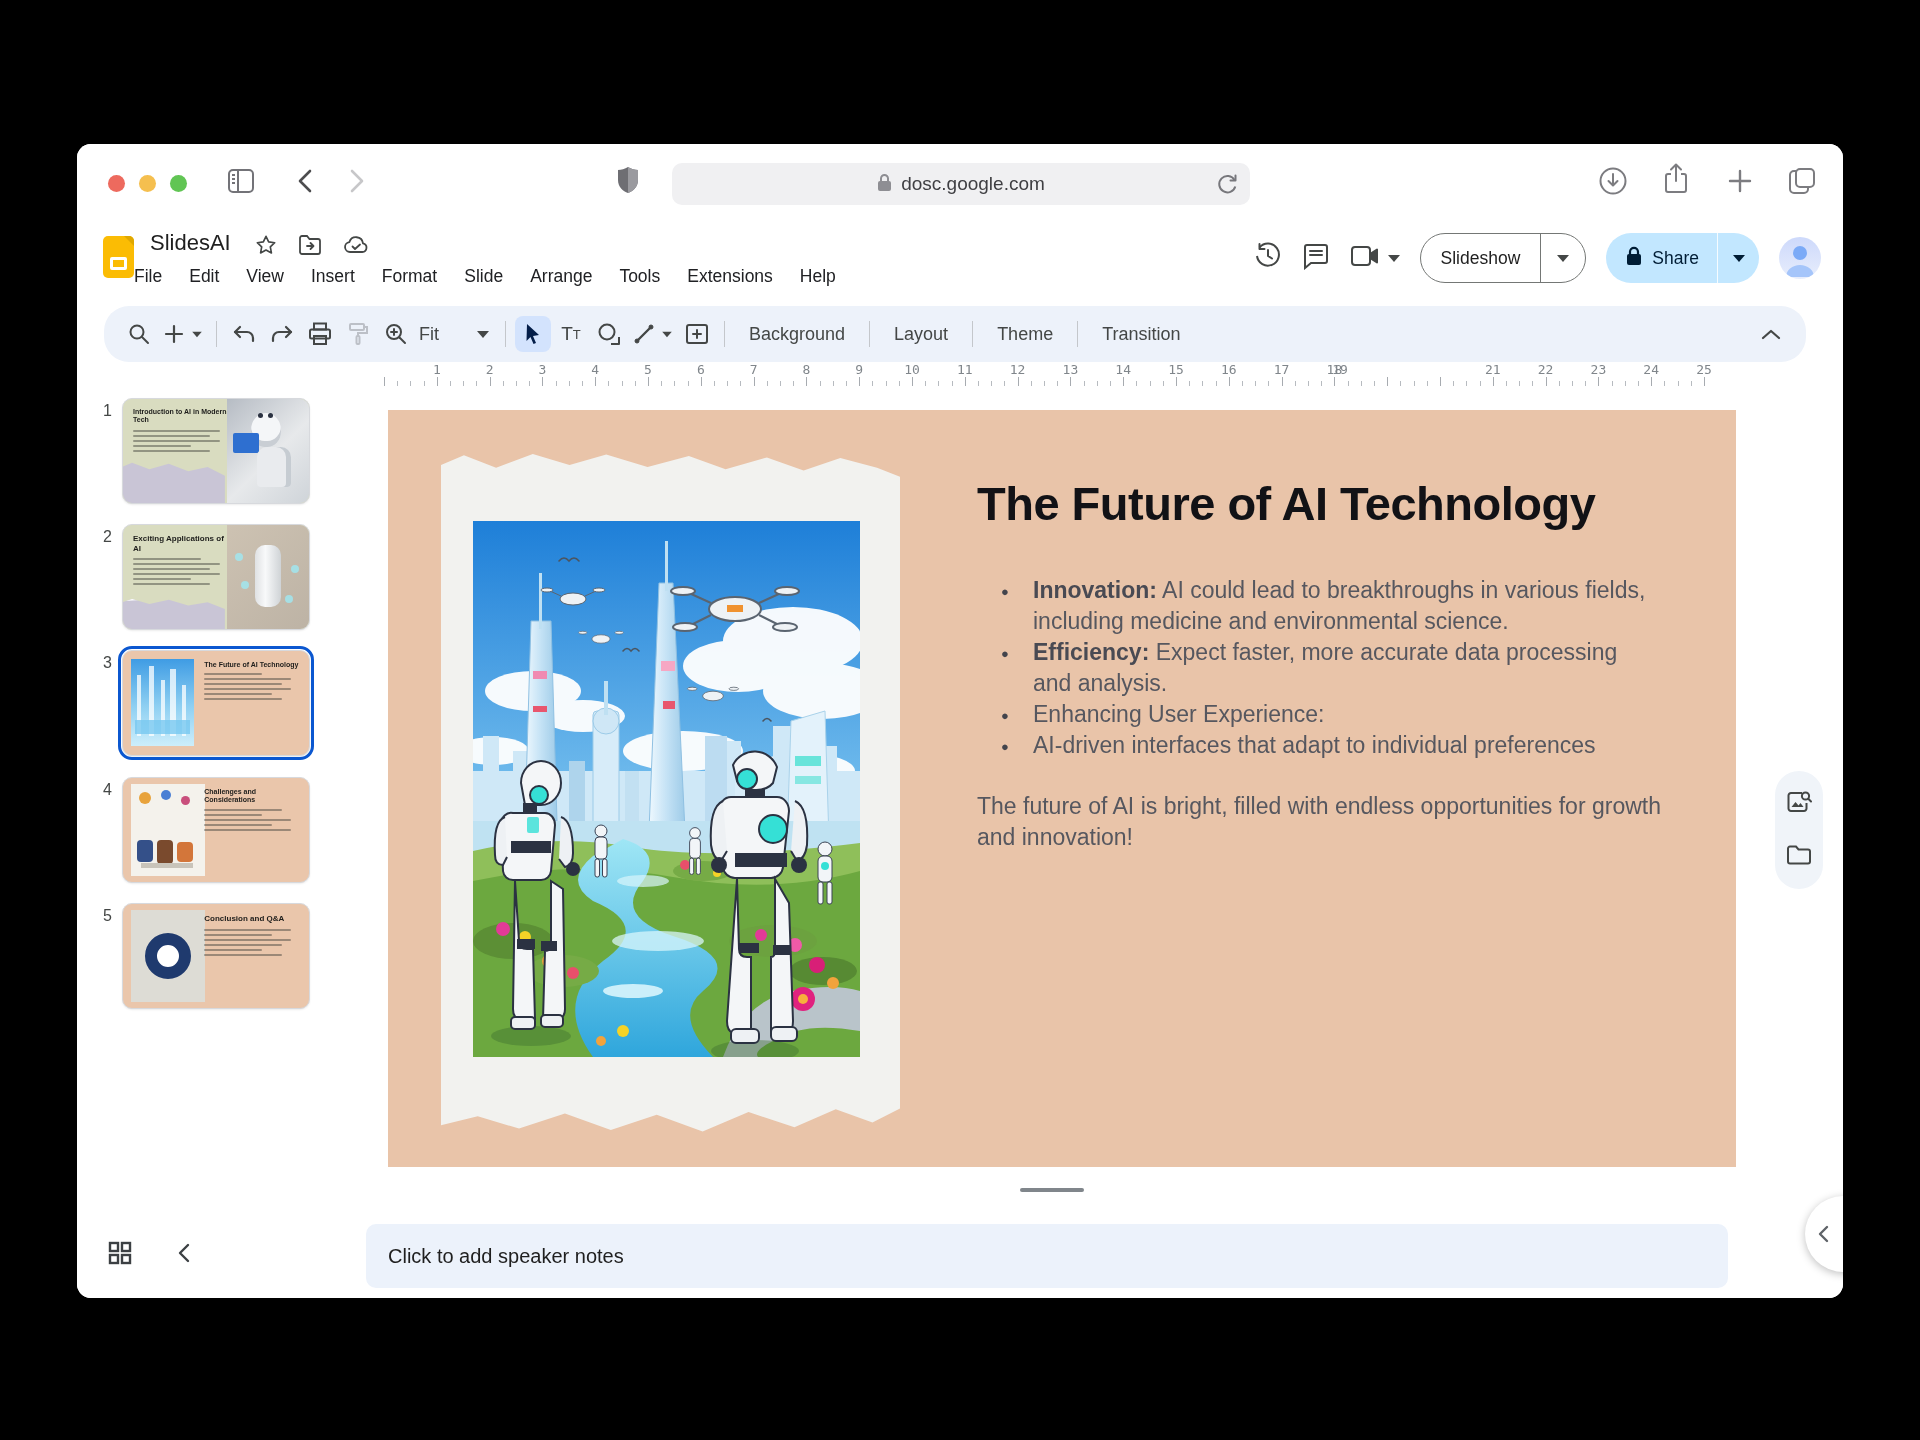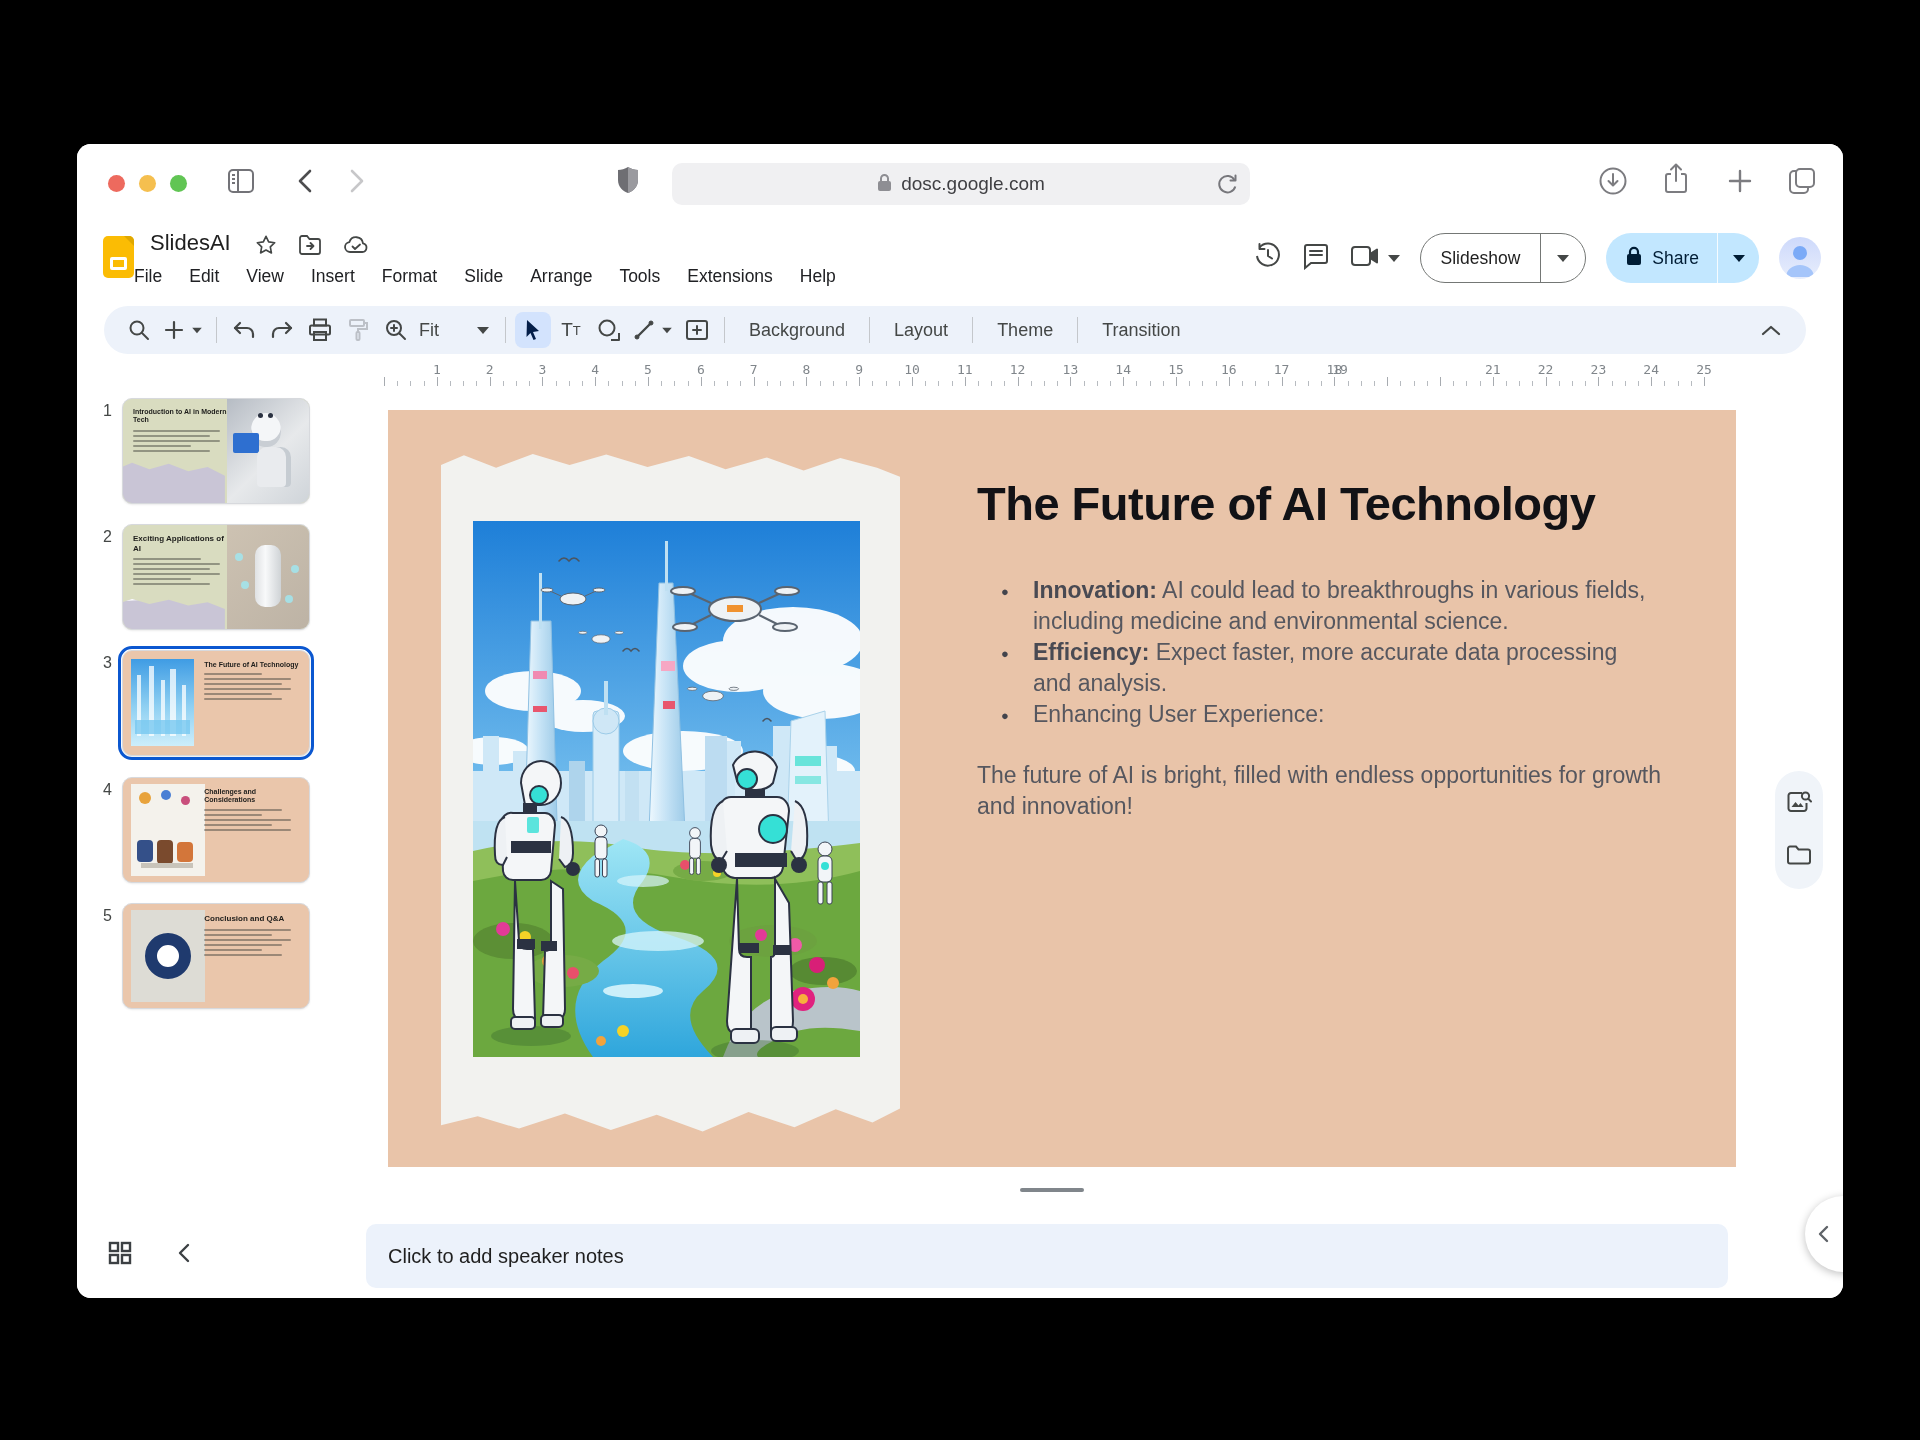--- a/index.html
+++ b/index.html
@@ -33,21 +33,21 @@
   .btn-slideshow .lbl{padding:0 20px;font-size:17.5px;font-weight:500;}
   .btn-slideshow .sep{width:1px;height:100%;background:#747775;}
   .btn-slideshow .caret-part{width:44px;display:flex;align-items:center;justify-content:center;height:100%;}
   .btn-share{display:flex;align-items:center;height:50px;border-radius:25px;background:#c2e7ff;color:#001d35;}
   .btn-share .main{display:flex;align-items:center;gap:10px;padding:0 18px 0 20px;font-size:17.5px;font-weight:500;}
   .btn-share .caret-part{width:42px;height:100%;display:flex;align-items:center;justify-content:center;border-left:1px solid rgba(255,255,255,.85);}
   .avatar{width:42px;height:42px;border-radius:50%;background:linear-gradient(180deg,#cdd9fb,#e8eefc);overflow:hidden;position:relative;}
   .avatar svg{position:absolute;left:5px;top:6px;}
   .caret{width:0;height:0;border-left:6px solid transparent;border-right:6px solid transparent;border-top:7px solid #444746;display:inline-block;}
   
-  .toolbar{position:absolute;left:27px;top:162px;width:1702px;height:48px;background:#edf2fa;border-radius:25px;
+  .toolbar{position:absolute;left:27px;top:162px;width:1702px;height:56px;background:#edf2fa;border-radius:25px;
     display:flex;align-items:center;padding:0 16px;color:#444746;}
   .tb{display:flex;align-items:center;justify-content:center;min-width:36px;height:36px;border-radius:8px;margin:0 1px;}
   .tb.sel{background:#d3e3fd;color:#041e49;}
   .tb.disabled{color:#bcc0c7;}
   .tdiv{width:1px;height:26px;background:#c4c7cb;margin:0 8px;}
   .tb-label{font-size:18px;color:#444746;padding:0 16px;}
   .fitwrap{display:flex;align-items:center;gap:38px;padding:0 8px 0 4px;font-size:18px;}
   .tb .caret{transform:scale(.8);}
   .tb-collapse{margin-left:auto;}
   
@@ -885,20 +885,21 @@
           </svg>
         </div>
       </div>
 
       <div class="slide-text">
         <h1 class="slide-title">The Future of AI Technology</h1>
         <ul class="slide-bullets">
           <li><b>Innovation:</b><span> AI could lead to breakthroughs in various fields, including medicine and environmental science.</span></li>
           <li><b>Efficiency:</b><span> Expect faster, more accurate data processing and analysis.</span></li>
           <li><b></b><span>Enhancing User Experience:</span></li>
+          <li><b></b><span>AI-driven interfaces that adapt to individual preferences</span></li>
         </ul>
         <p class="slide-closing">The future of AI is bright, filled with endless opportunities for growth and innovation!</p>
       </div>
     </div>
   </div>
 
   <div class="side-pill">
     <span>
       <svg width="26" height="24" viewBox="0 0 26 24" fill="none" stroke="#444746" stroke-width="2">
           <path d="M16 3 H5 a2.5 2.5 0 0 0 -2.5 2.5 v13 A2.5 2.5 0 0 0 5 21 h13 a2.5 2.5 0 0 0 2.5 -2.5 V13"></path>

